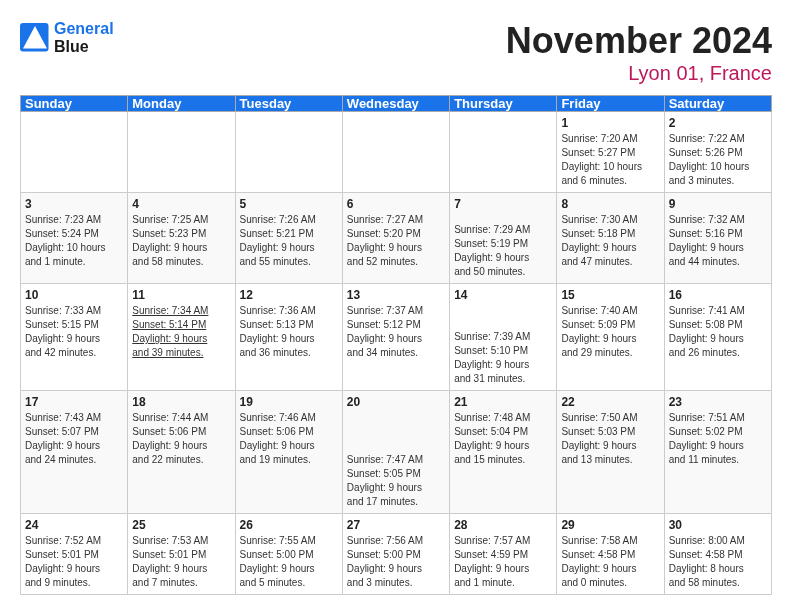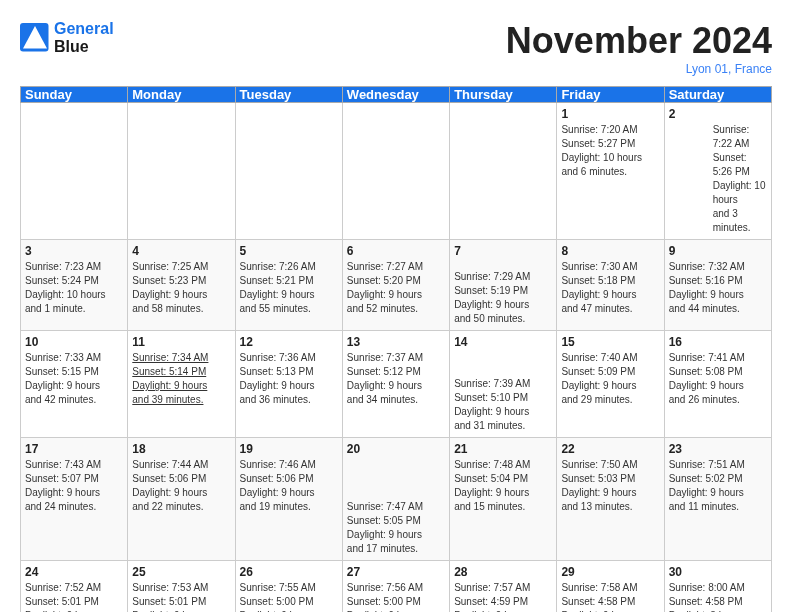--- a/index.html
+++ b/index.html
@@ -34,22 +34,22 @@
     }
     .title-area {
       text-align: right;
     }
     .month-title {
       font-size: 36px;
       font-weight: bold;
       color: #222;
     }
     .location {
-      font-size: 12px;
-      color: #3b82f6;
+      font-size: 20px;
+      color: #be185d;
     }
     .calendar {
       width: 100%;
       border-collapse: collapse;
     }
     .calendar th {
       background-color: #1a73e8;
       color: #fff;
       font-size: 13px;
       font-weight: bold;
@@ -129,21 +129,21 @@
         <td class="empty"></td>
         <td>
           <div class="day-num">1</div>
           <div class="day-info" style="white-space: pre-line;">Sunrise: 7:20 AM
 Sunset: 5:27 PM
 Daylight: 10 hours
 and 6 minutes.</div>
         </td>
         <td>
           <div class="day-num">2</div>
-          <div class="day-info" style="white-space: pre-line; margin-left: 44px;">Sunrise: 7:22 AM
+          <div class="day-info" style="white-space: pre-line;">Sunrise: 7:22 AM
 Sunset: 5:26 PM
 Daylight: 10 hours
 and 3 minutes.</div>
         </td>
       </tr>
       <tr>
         <td>
           <div class="day-num">3</div>
           <div class="day-info" style="white-space: pre-line;">Sunrise: 7:23 AM
 Sunset: 5:24 PM

